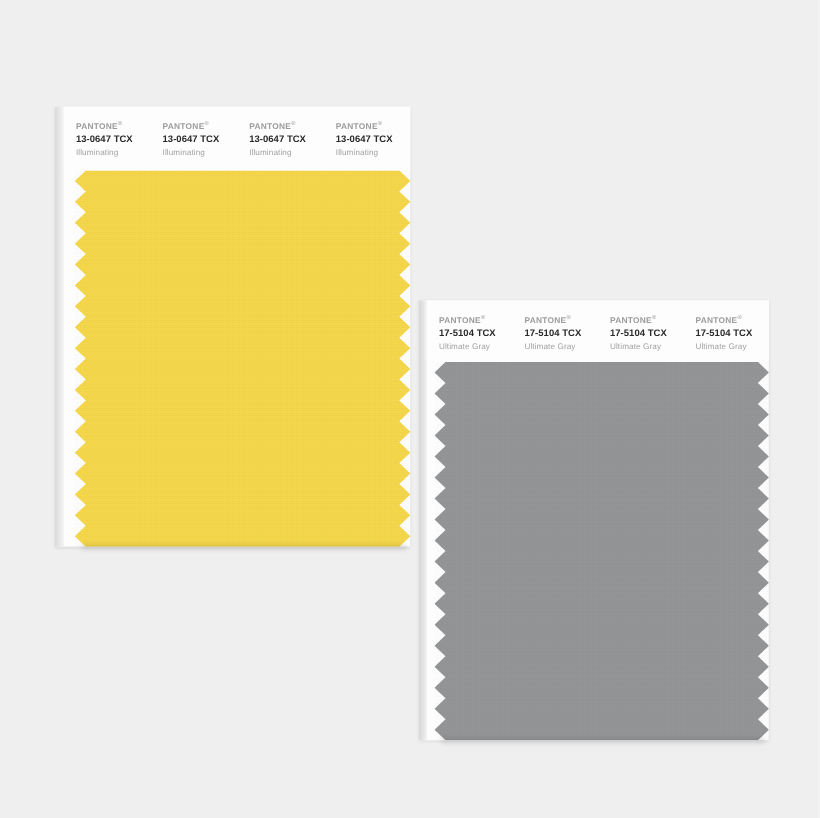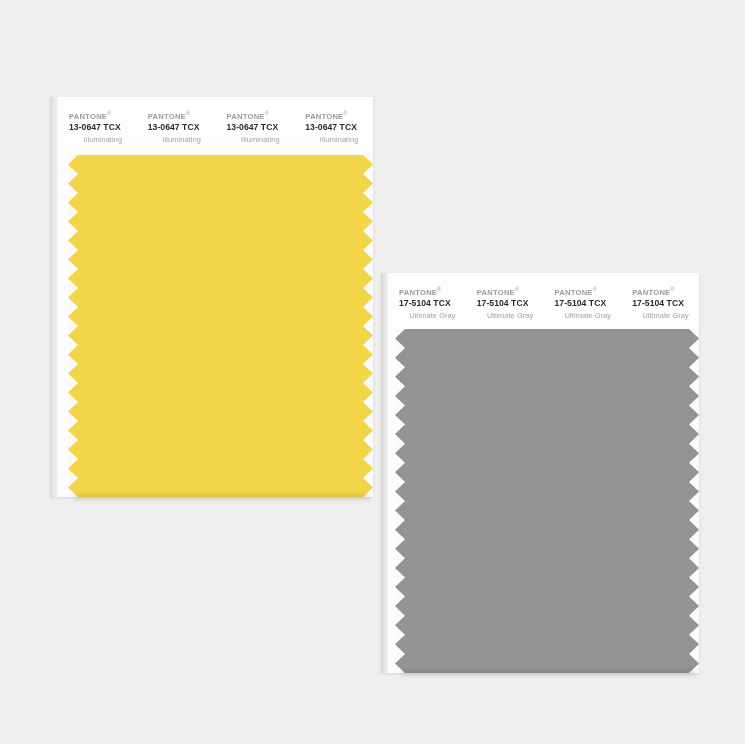--- a/index.html
+++ b/index.html
@@ -99,21 +99,20 @@
     letter-spacing: 0.05px;
     line-height: 1.5;
     white-space: nowrap;
   }
   .name-line {
     font-size: 7.4px;
     color: #a2a2a2;
     letter-spacing: 0.1px;
     line-height: 1.55;
     white-space: nowrap;
-    text-align: center;
   }
 
   
   .fabric-wrap {
     position: absolute;
     left: 0;
     right: 0;
   }
   .card-yellow .fabric-wrap {
     left: 18px;

